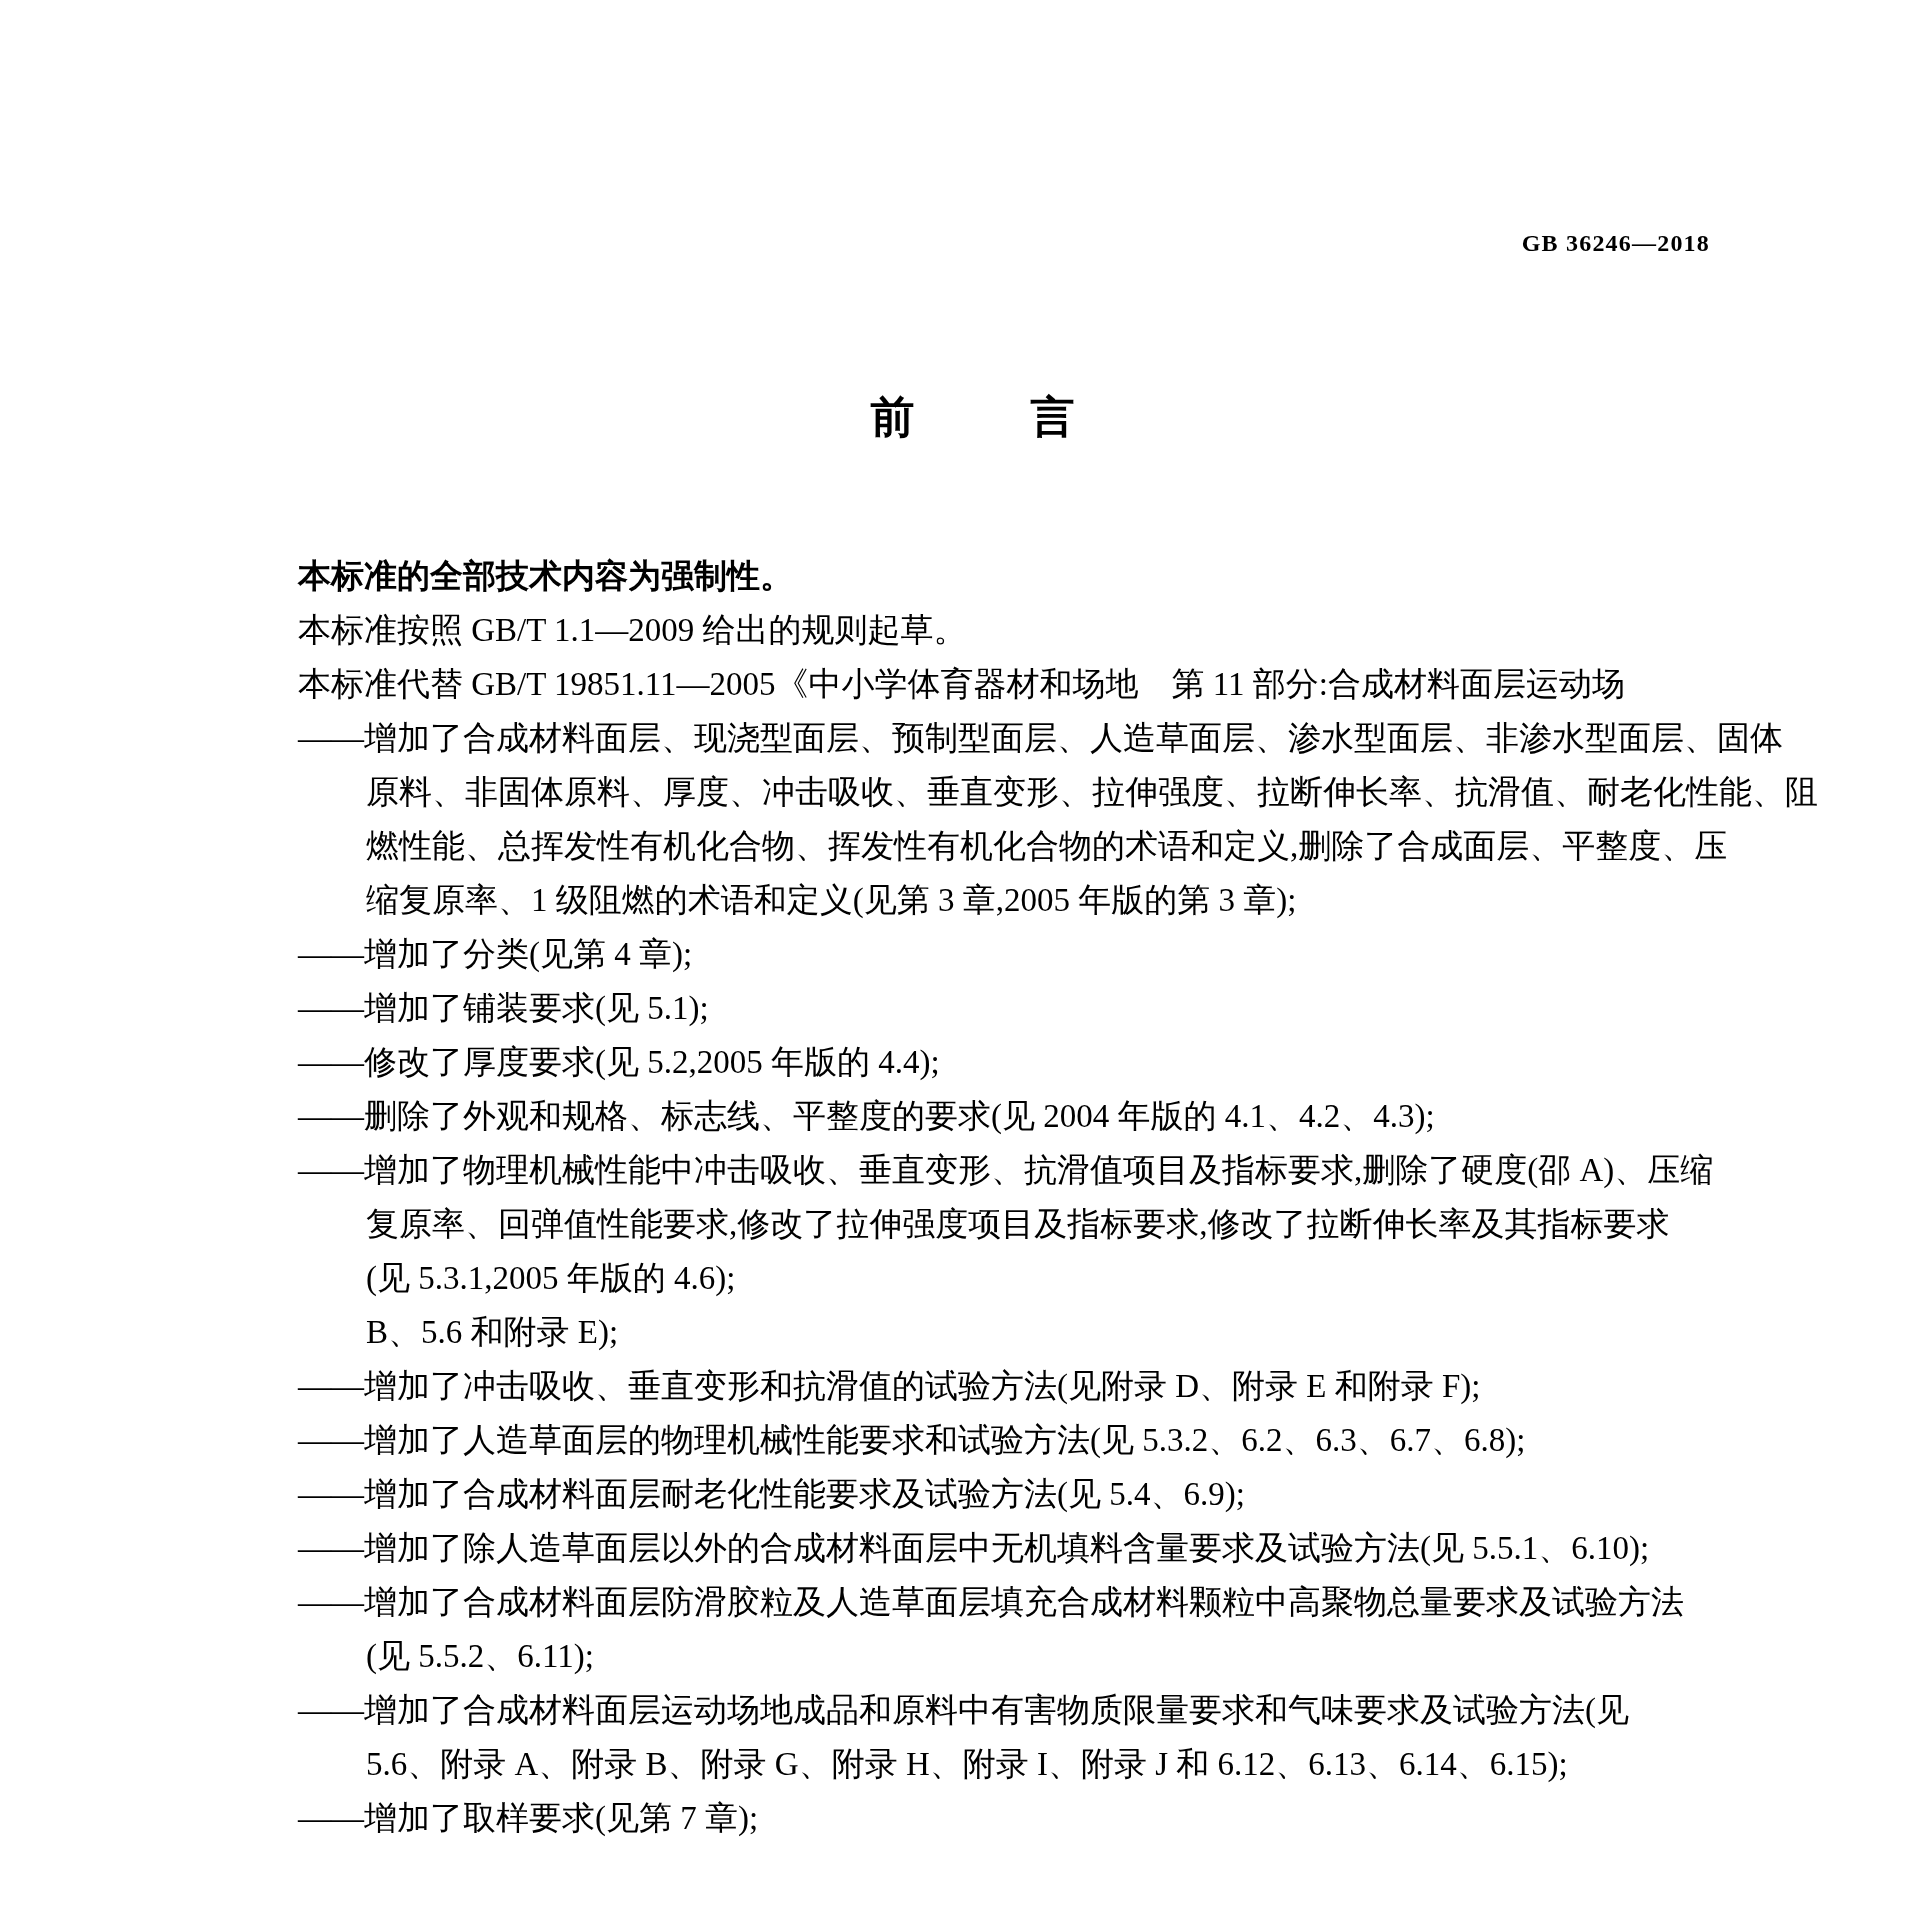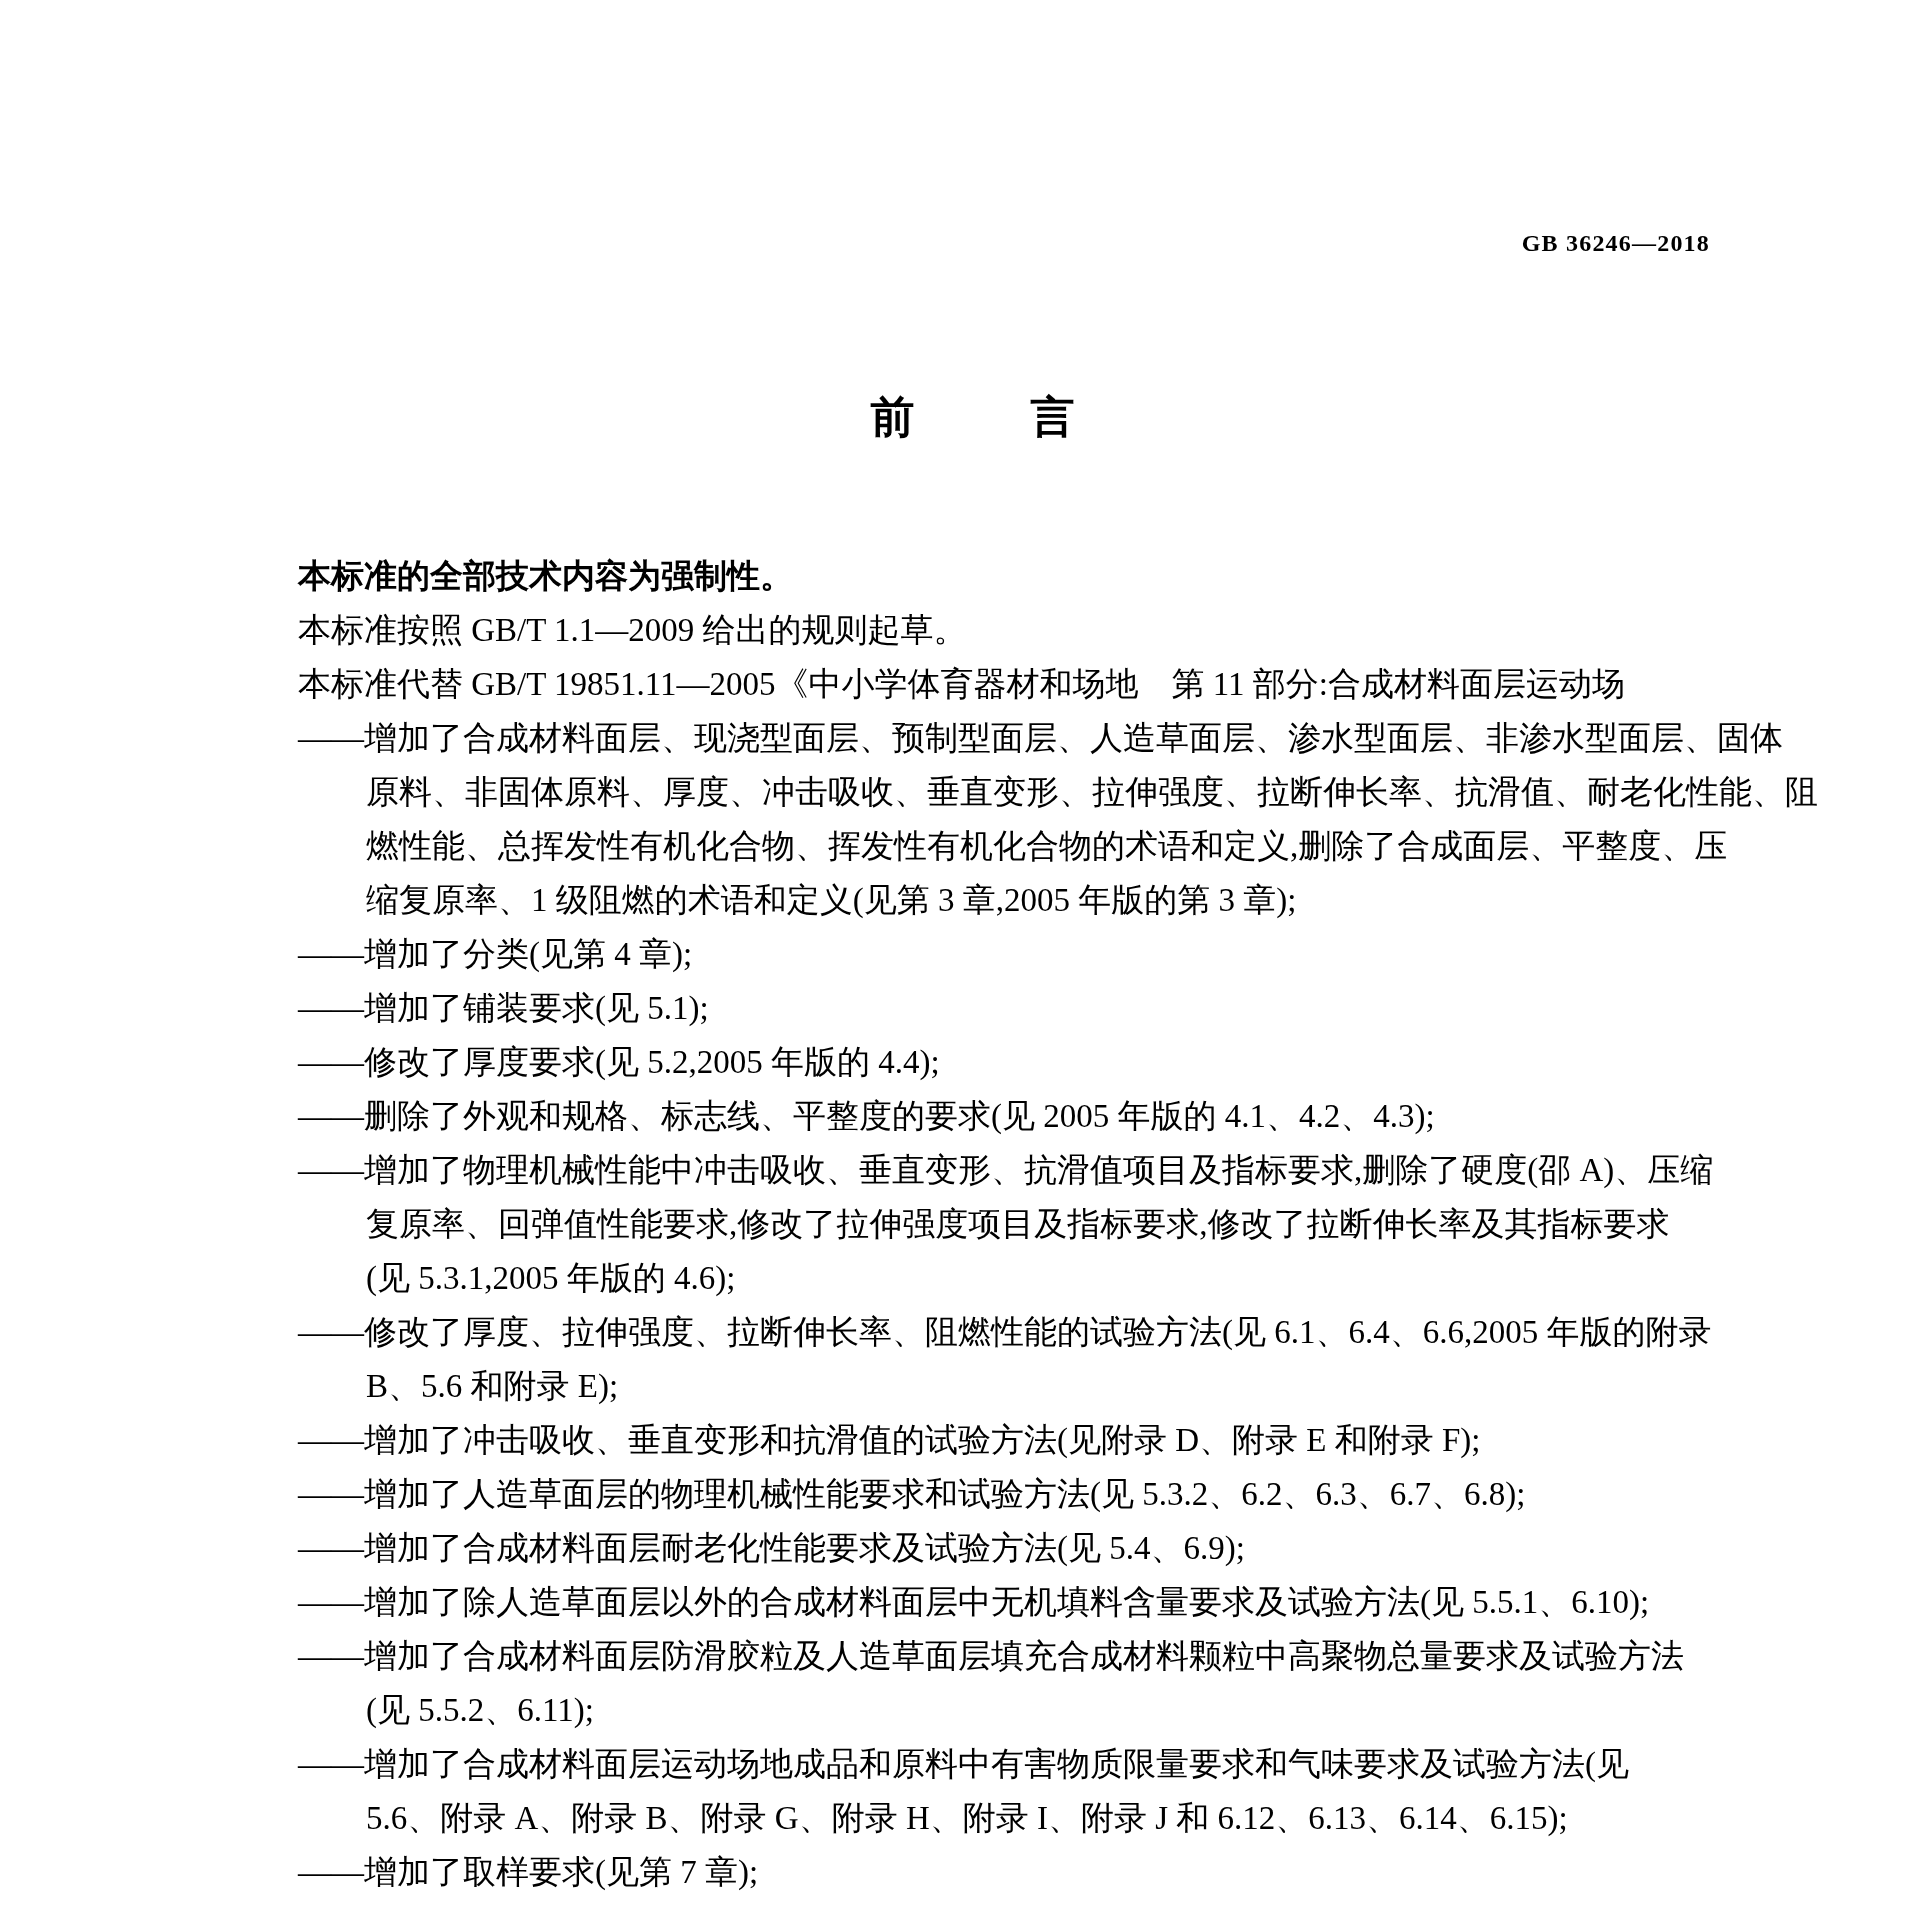--- a/index.html
+++ b/index.html
@@ -73,25 +73,24 @@
       <div class="line indent-para bold">本标准的全部技术内容为强制性。</div>
       <div class="line indent-para">本标准按照 GB/T 1.1—2009 给出的规则起草。</div>
       <div class="line indent-para">本标准代替 GB/T 19851.11—2005《中小学体育器材和场地　第 11 部分:合成材料面层运动场</div>
       <div class="line indent-bullet">——增加了合成材料面层、现浇型面层、预制型面层、人造草面层、渗水型面层、非渗水型面层、固体</div>
       <div class="line indent-cont">原料、非固体原料、厚度、冲击吸收、垂直变形、拉伸强度、拉断伸长率、抗滑值、耐老化性能、阻</div>
       <div class="line indent-cont">燃性能、总挥发性有机化合物、挥发性有机化合物的术语和定义,删除了合成面层、平整度、压</div>
       <div class="line indent-cont">缩复原率、1 级阻燃的术语和定义(见第 3 章,2005 年版的第 3 章);</div>
       <div class="line indent-bullet">——增加了分类(见第 4 章);</div>
       <div class="line indent-bullet">——增加了铺装要求(见 5.1);</div>
       <div class="line indent-bullet">——修改了厚度要求(见 5.2,2005 年版的 4.4);</div>
-      <div class="line indent-bullet">——删除了外观和规格、标志线、平整度的要求(见 2005 年版的 4.1、4.2、4.3);</div>
+      <div class="line indent-bullet">——删除了外观和规格、标志线、平整度的要求(见 2004 年版的 4.1、4.2、4.3);</div>
       <div class="line indent-bullet">——增加了物理机械性能中冲击吸收、垂直变形、抗滑值项目及指标要求,删除了硬度(邵 A)、压缩</div>
       <div class="line indent-cont">复原率、回弹值性能要求,修改了拉伸强度项目及指标要求,修改了拉断伸长率及其指标要求</div>
       <div class="line indent-cont">(见 5.3.1,2005 年版的 4.6);</div>
-      <div class="line indent-bullet">——修改了厚度、拉伸强度、拉断伸长率、阻燃性能的试验方法(见 6.1、6.4、6.6,2005 年版的附录</div>
       <div class="line indent-cont">B、5.6 和附录 E);</div>
       <div class="line indent-bullet">——增加了冲击吸收、垂直变形和抗滑值的试验方法(见附录 D、附录 E 和附录 F);</div>
       <div class="line indent-bullet">——增加了人造草面层的物理机械性能要求和试验方法(见 5.3.2、6.2、6.3、6.7、6.8);</div>
       <div class="line indent-bullet">——增加了合成材料面层耐老化性能要求及试验方法(见 5.4、6.9);</div>
       <div class="line indent-bullet">——增加了除人造草面层以外的合成材料面层中无机填料含量要求及试验方法(见 5.5.1、6.10);</div>
       <div class="line indent-bullet">——增加了合成材料面层防滑胶粒及人造草面层填充合成材料颗粒中高聚物总量要求及试验方法</div>
       <div class="line indent-cont">(见 5.5.2、6.11);</div>
       <div class="line indent-bullet">——增加了合成材料面层运动场地成品和原料中有害物质限量要求和气味要求及试验方法(见</div>
       <div class="line indent-cont">5.6、附录 A、附录 B、附录 G、附录 H、附录 I、附录 J 和 6.12、6.13、6.14、6.15);</div>
       <div class="line indent-bullet">——增加了取样要求(见第 7 章);</div>

